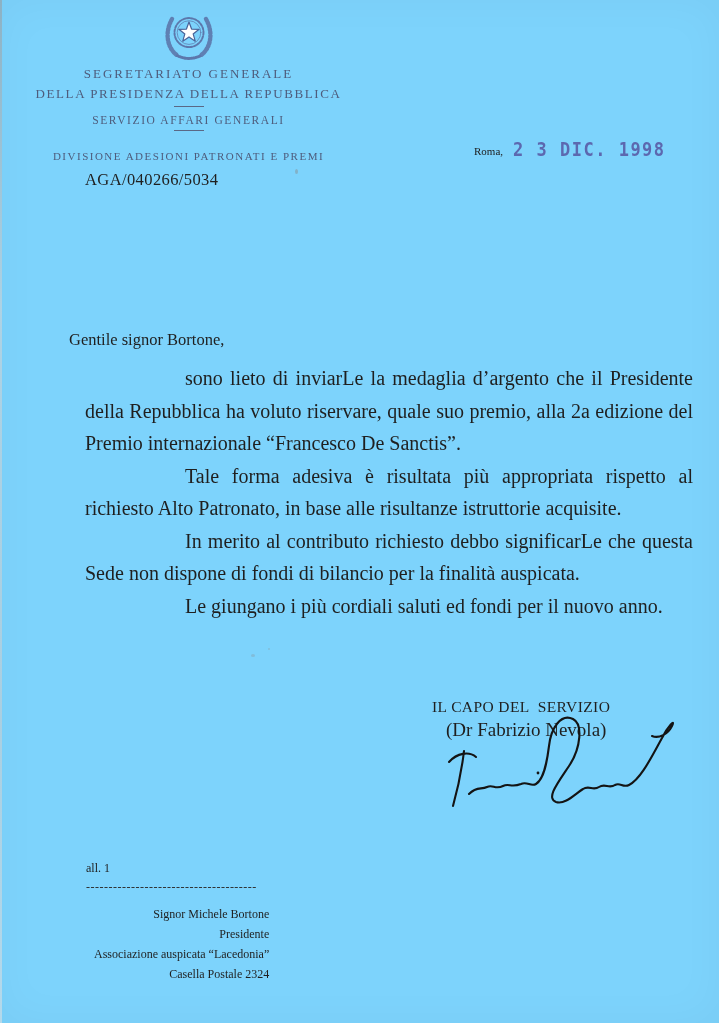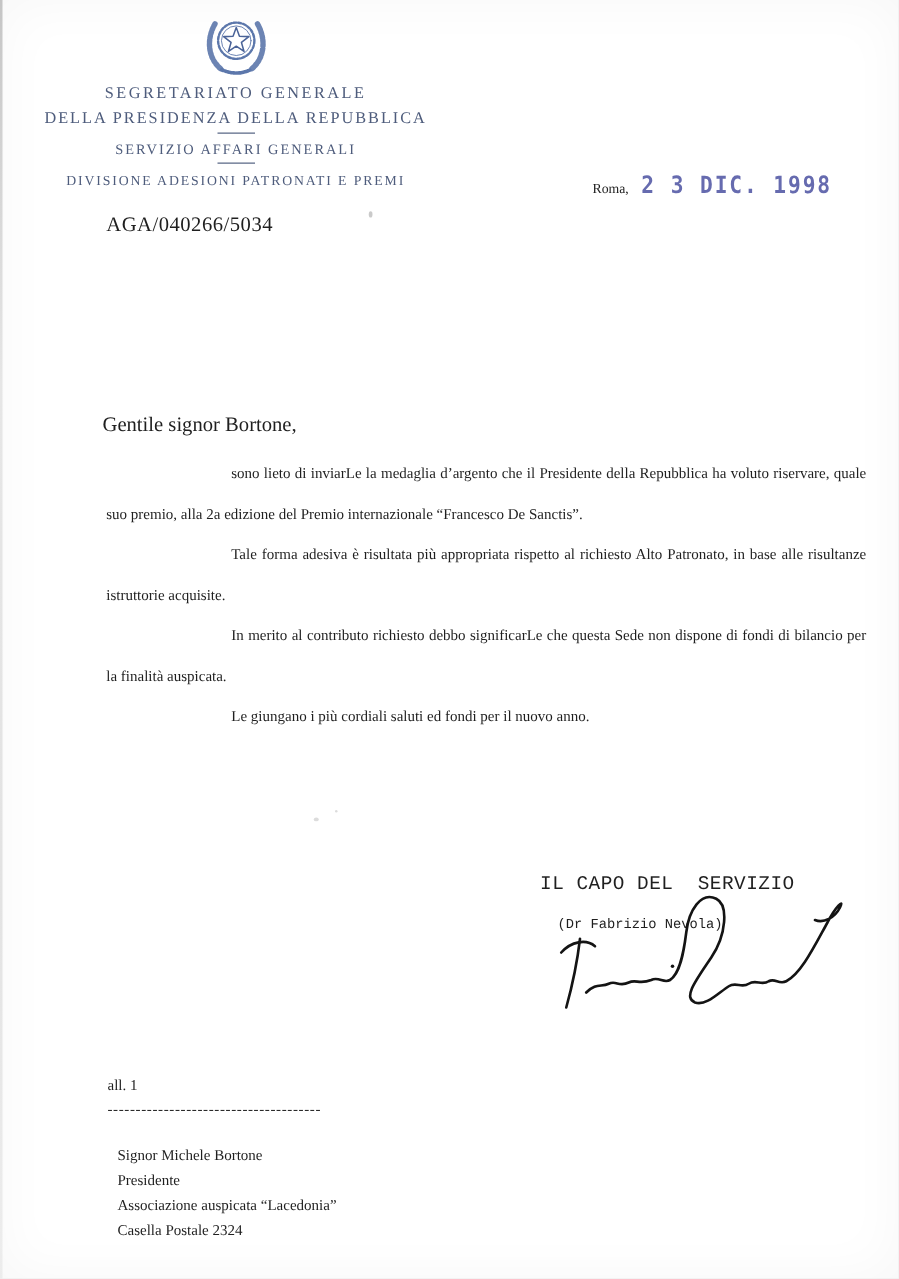--- a/index.html
+++ b/index.html
@@ -1,20 +1,20 @@
 <!DOCTYPE html>
 <html><head>
 <meta charset="utf-8">
 <style>
   html,body{margin:0;padding:0;background:#e9e9e9;}
   .page{
     position:relative;
     width:719px;height:1023px;
     margin:0 auto;
-    background:#ffffff;
+    background:#7dd3fc;
     overflow:hidden;
     font-family:"Liberation Serif","DejaVu Serif",serif;
     color:#1f1f1f;
     box-shadow:inset 0 0 45px rgba(0,0,0,0.035);
   }
   .scan-edge{
     position:absolute;left:0;top:0;width:2px;height:100%;
     background:linear-gradient(180deg,#9a9a9a,#d5d5d5 30%,#cfcfcf 70%,#e2e2e2);
     opacity:.55;
   }
@@ -22,55 +22,55 @@
 
   
   .letterhead{
     position:absolute;left:16px;top:8px;width:345px;
     text-align:center;color:#4e5c7c;
   }
   .emblem{display:block;margin:0 auto 4px auto;}
   .lh-line1{font-size:13px;letter-spacing:2px;white-space:nowrap;}
   .lh-line2{font-size:13px;letter-spacing:1.6px;white-space:nowrap;margin-top:4px;}
   .lh-line3{font-size:11.5px;letter-spacing:1.6px;white-space:nowrap;margin-top:7px;}
-  .lh-line4{font-size:11px;letter-spacing:1.5px;white-space:nowrap;margin-top:8px;}
+  .lh-line4{font-size:11px;letter-spacing:1.5px;white-space:nowrap;margin-top:19px;}
   .lh-divider{width:30px;height:0;border-top:1.5px solid #5a6886;margin:4px auto 0 auto;}
 
   
   .dateline{position:absolute;left:474px;top:139px;white-space:nowrap;}
   .date-city{font-size:11px;color:#1d1d1d;}
   .date-stamp{
     font-family:"DejaVu Sans Mono",monospace;
     font-weight:bold;font-size:17px;letter-spacing:1.5px;
     color:#5a5fa9;opacity:.92;
     display:inline-block;transform:scaleY(1.12);margin-left:6px;
   }
 
   .reference{position:absolute;left:85px;top:170px;font-size:16.5px;letter-spacing:.4px;}
 
   
-  .salutation{position:absolute;left:82px;top:330px;font-size:16.5px;}
+  .salutation{position:absolute;left:69px;top:330px;font-size:16.5px;}
   .body-text{
     position:absolute;left:85px;top:362px;width:608px;
-    font-size:12px;line-height:32.5px;
+    font-size:20px;line-height:32.5px;
     text-align:justify;
   }
   .body-text p{margin:0;text-indent:100px;}
 
   
-  .sig-block{position:absolute;left:432px;top:698px;font-family:Liberation Mono, monospace;}
+  .sig-block{position:absolute;left:432px;top:698px;}
   .sig-title{font-size:15.5px;letter-spacing:.4px;white-space:pre;}
-  .sig-name{font-size:11px;margin-top:18px;padding-left:14px;white-space:pre;}
+  .sig-name{font-size:19px;margin-top:3px;padding-left:14px;white-space:pre;}
   .sig-svg{position:absolute;left:433px;top:700px;pointer-events:none;}
 
   
   .footer{position:absolute;left:86px;top:858px;font-size:12px;line-height:20px;}
   .enclosure{margin-bottom:2px;}
   .separator{letter-spacing:.5px;color:#2a2a2a;line-height:14px;}
-  .recipient{padding-left:8px;margin-top:20px;}
+  .recipient{padding-left:8px;margin-top:10px;text-align:right;}
   .recipient div{white-space:nowrap;}
 </style>
 </head>
 <body>
 
 <div class="page">
 
   <div class="scan-edge"></div>
   <div class="speck" style="left:295px;top:169px;width:3px;height:5px;opacity:.45"></div>
   <div class="speck" style="left:251px;top:654px;width:4px;height:3px;opacity:.3"></div>

